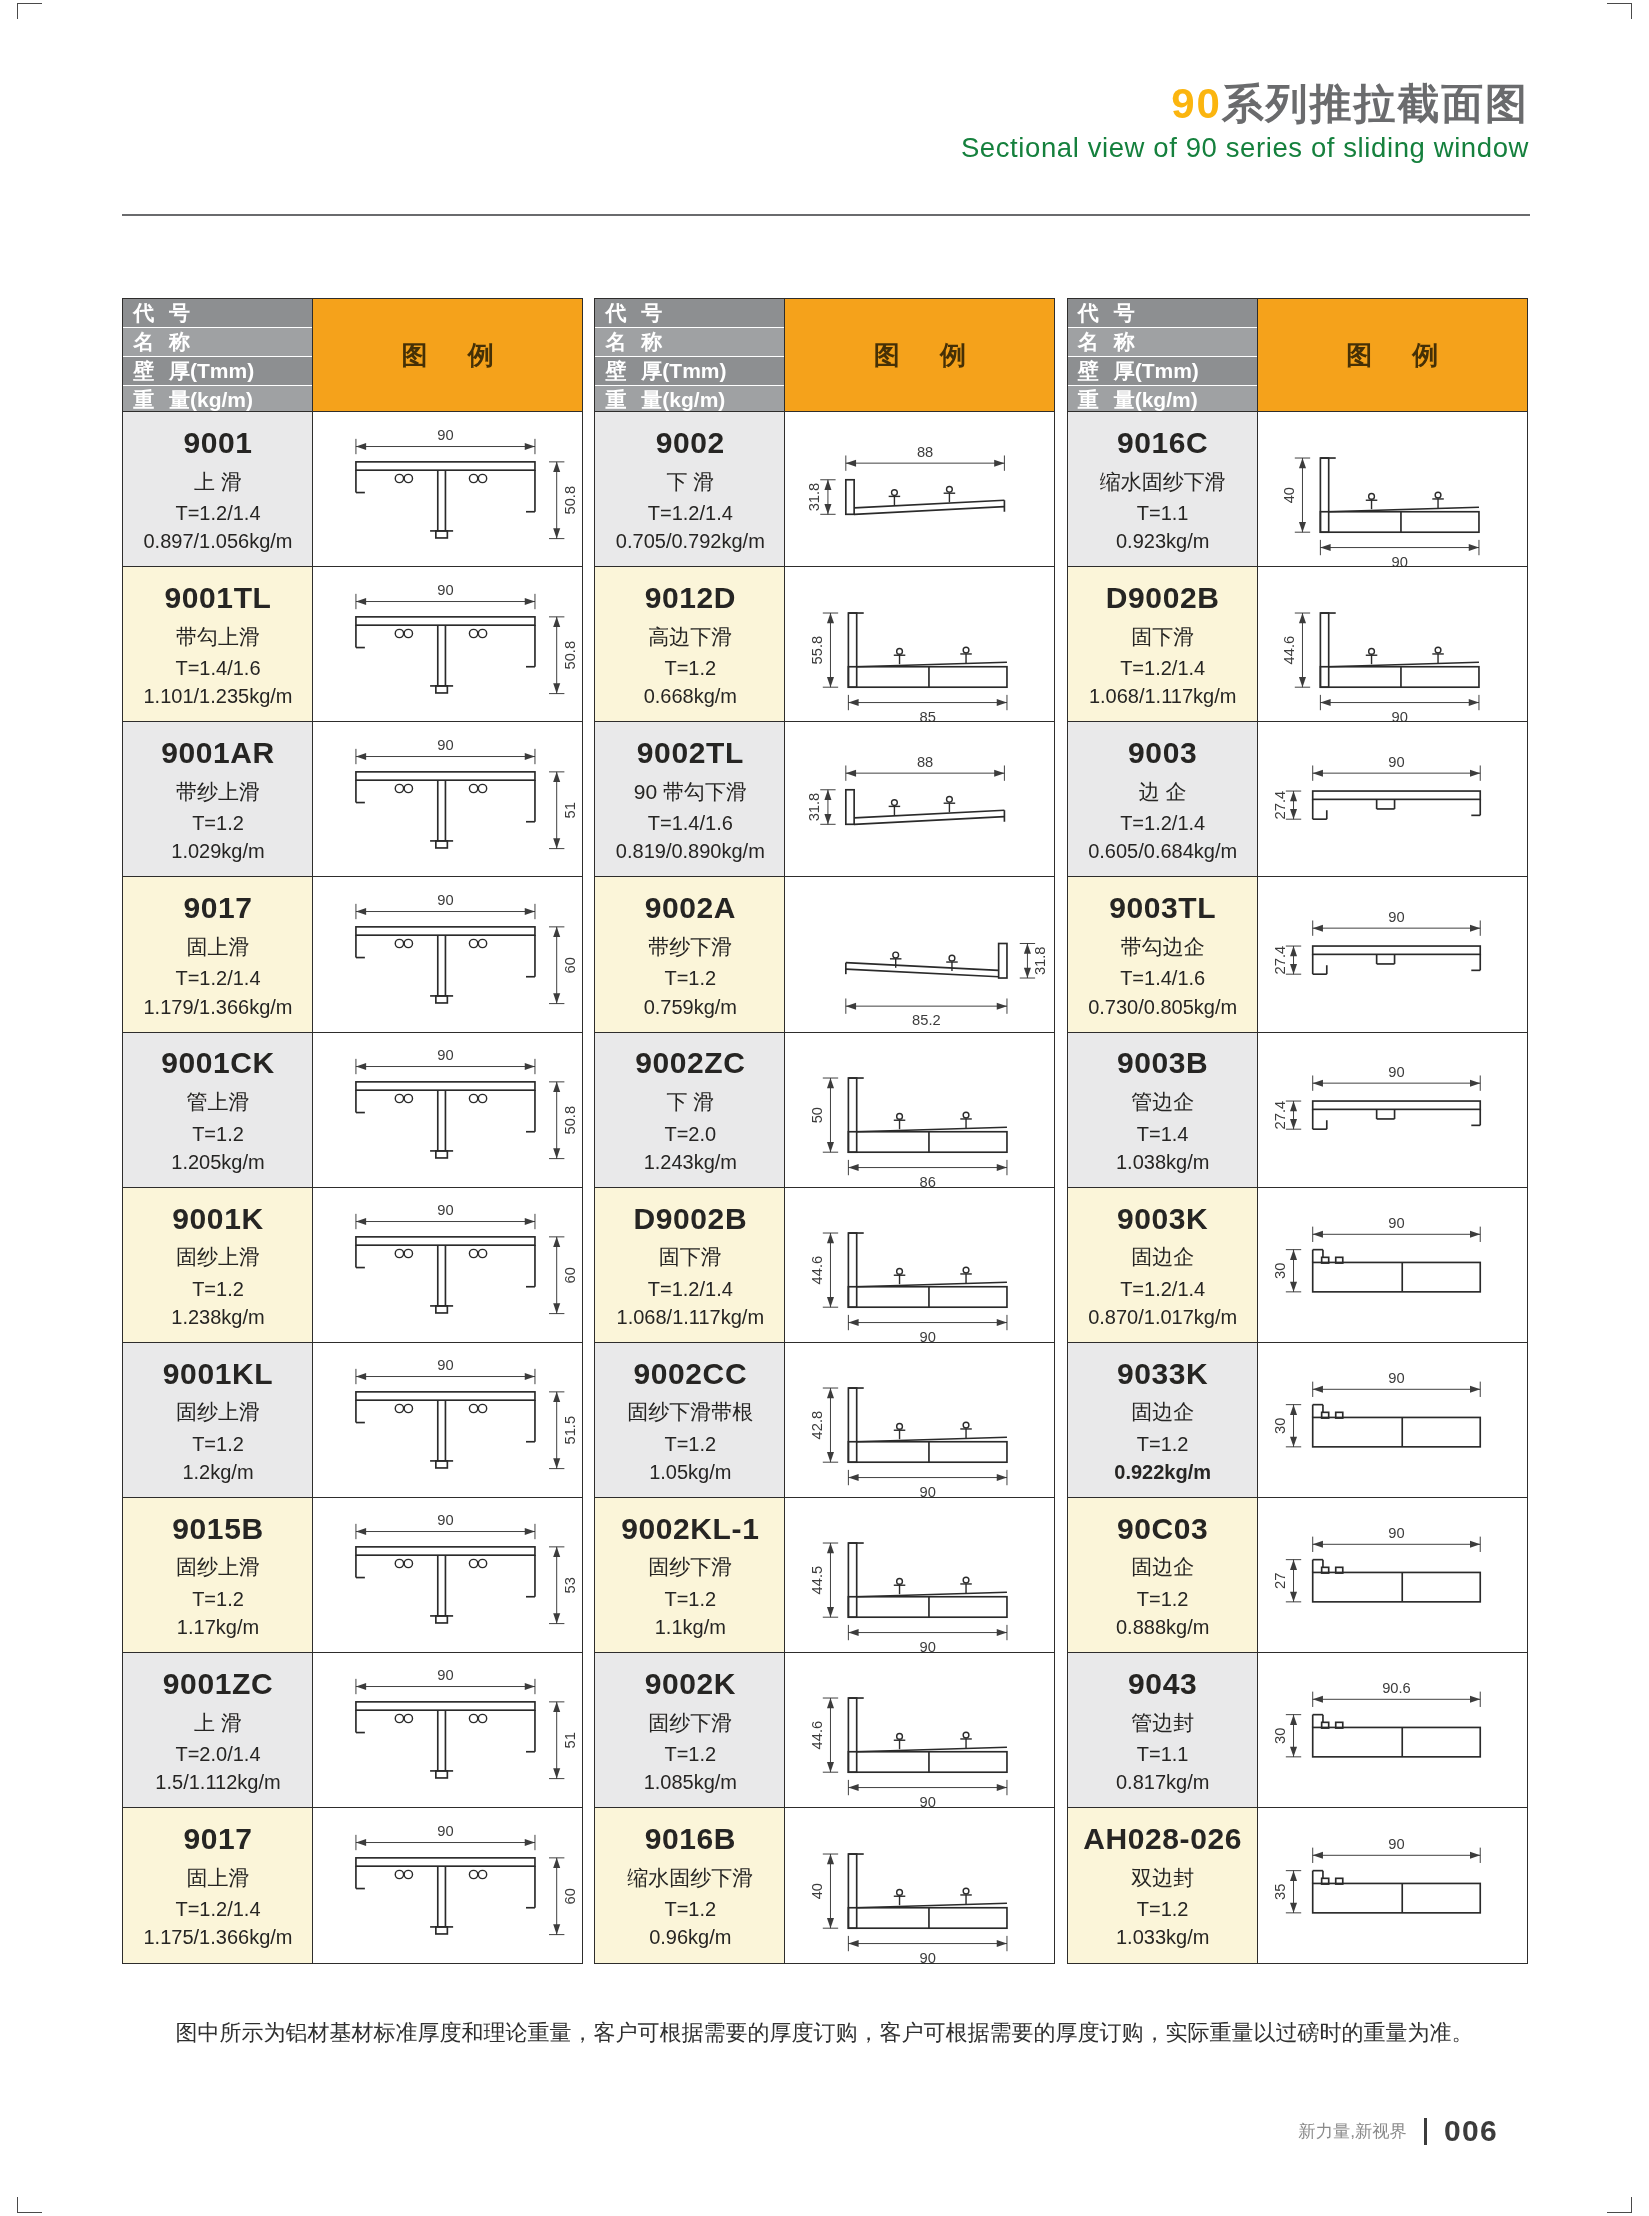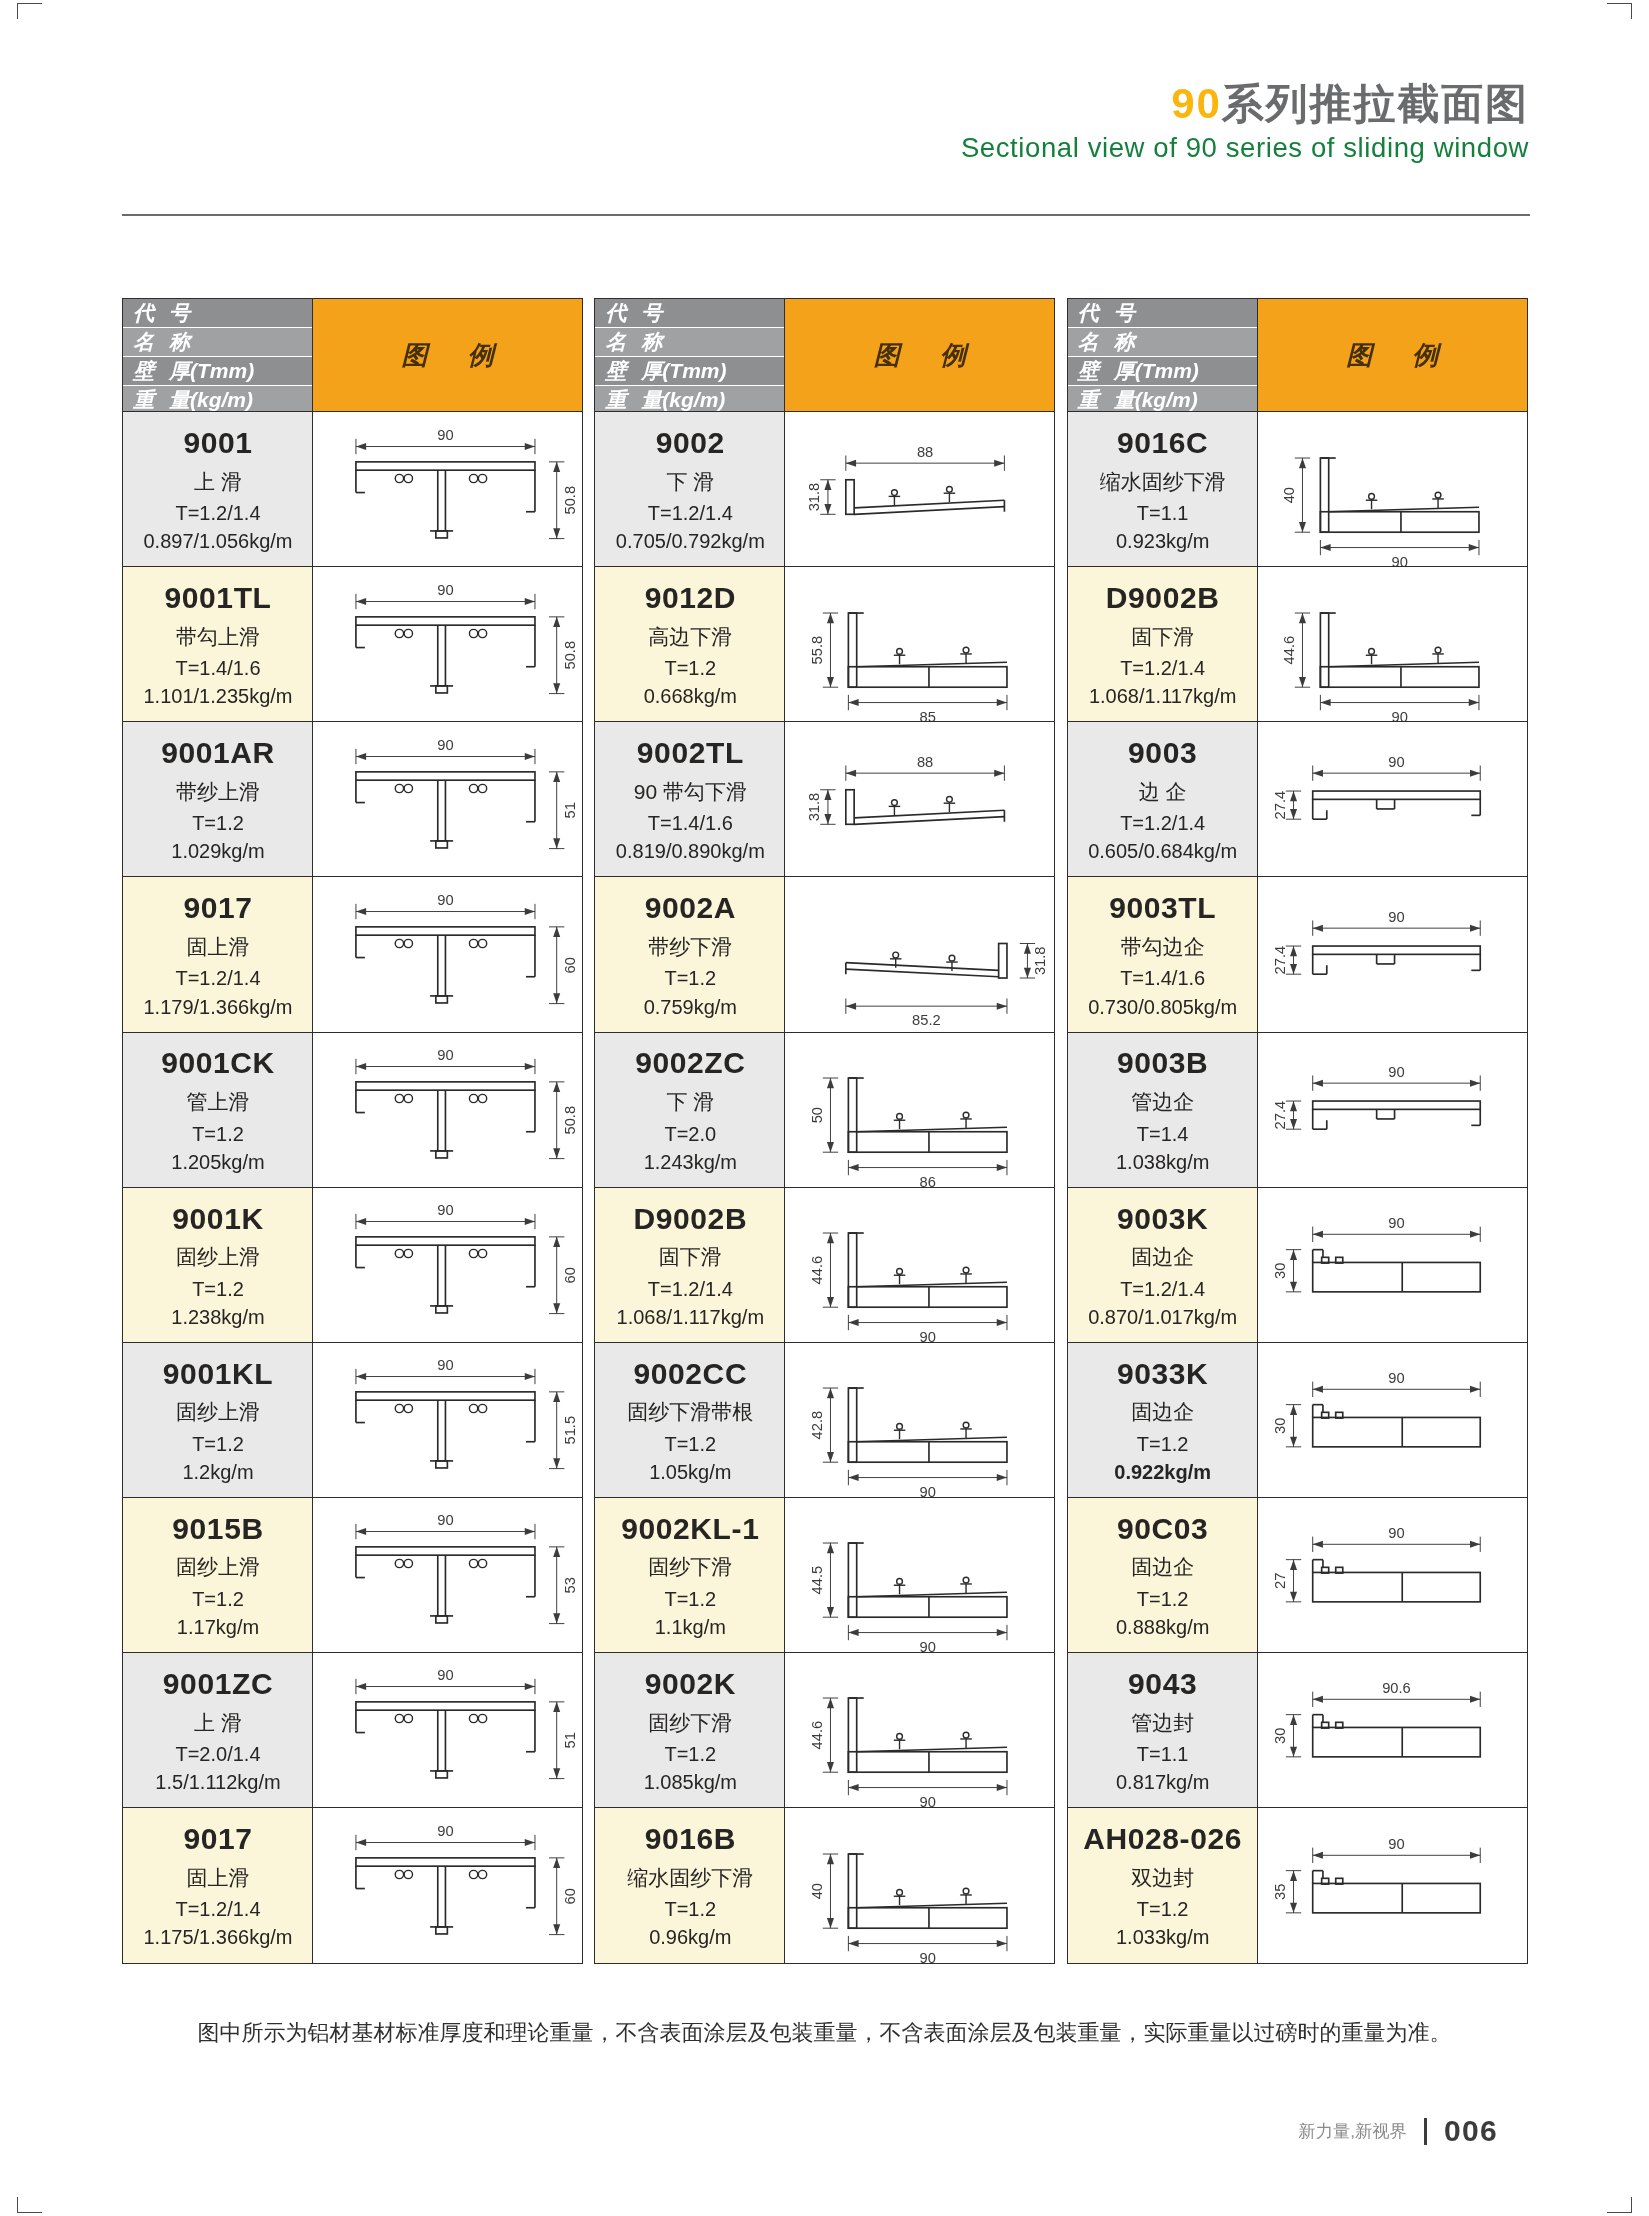--- a/index.html
+++ b/index.html
@@ -13,21 +13,21 @@
   .crop.br{right:16.6px;bottom:2.6px;border-right-width:1.9px;border-bottom-width:1.9px;}
   
   .title-block{position:absolute;right:120px;top:81px;text-align:right;}
   .title-block h1{margin:0;font-size:42px;font-weight:bold;color:#6a6b6d;letter-spacing:1.9px;line-height:1.1;}
   .title-block h1 .hl{color:#fbb50f;}
   .subtitle{font-size:27.5px;color:#15803d;margin-top:5.1px;letter-spacing:0.6px;margin-left:28px;}
   .rule{position:absolute;left:122px;top:214px;width:1408px;height:1.9px;background:#6a6b6d;}
   
   .table-area{position:absolute;left:122px;top:298px;width:1408px;display:flex;gap:9px;}
   .colgroup{width:464px;}
-  .ghead{display:flex;height:115px;font-style:italic;}
+  .ghead{display:flex;height:115px;}
   .ghead-labels{width:192px;display:flex;flex-direction:column;border:1.9px solid #2e2d2c;box-sizing:border-box;background:#fff;}
   .ghead-row{flex:1;color:#fff;font-size:21px;font-weight:bold;display:flex;align-items:center;
              padding-left:10.2px;word-spacing:9px;border-bottom:1.3px solid #fff;}
   .ghead-row:last-child{border-bottom:none;}
   .ghead-row:nth-child(odd){background:#8d8f91;}
   .ghead-row:nth-child(even){background:#9fa1a3;}
   .ghead-legend{width:271px;margin-left:-1.9px;border:1.9px solid #2e2d2c;box-sizing:border-box;background:#f5a21b;
                 display:flex;align-items:center;justify-content:center;font-size:26px;font-weight:bold;
                 color:#453006;word-spacing:33px;}
   .rows{margin-top:-1.9px;}
@@ -1177,21 +1177,21 @@
                 <polygon points="54,96 48.5,112 59.5,112" fill="#3c3c3c"></polygon>
                 <polygon points="54,162 48.5,146 59.5,146" fill="#3c3c3c"></polygon>
                 <text x="40" y="129" font-size="23" fill="#3c3c3c" text-anchor="middle" font-family="&quot;Liberation Sans&quot;,&quot;DejaVu Sans&quot;,sans-serif" transform="rotate(-90 40 129)">35</text>
               </svg>
             </div>
   </div>
 </div>
   </section>
 </main>
 
-  <div class="footnote">图中所示为铝材基材标准厚度和理论重量，不含表面涂层及包装重量，不含表面涂层及包装重量，实际重量以过磅时的重量为准。</div>
+  <div class="footnote">图中所示为铝材基材标准厚度和理论重量，客户可根据需要的厚度订购，客户可根据需要的厚度订购，实际重量以过磅时的重量为准。</div>
 
   <div class="pagefooter">
     <span class="brand">新力量,新视界</span>
     <span class="sep"></span>
     <span class="pagenum">006</span>
   </div>
 </div>
 
 
 </body></html>

